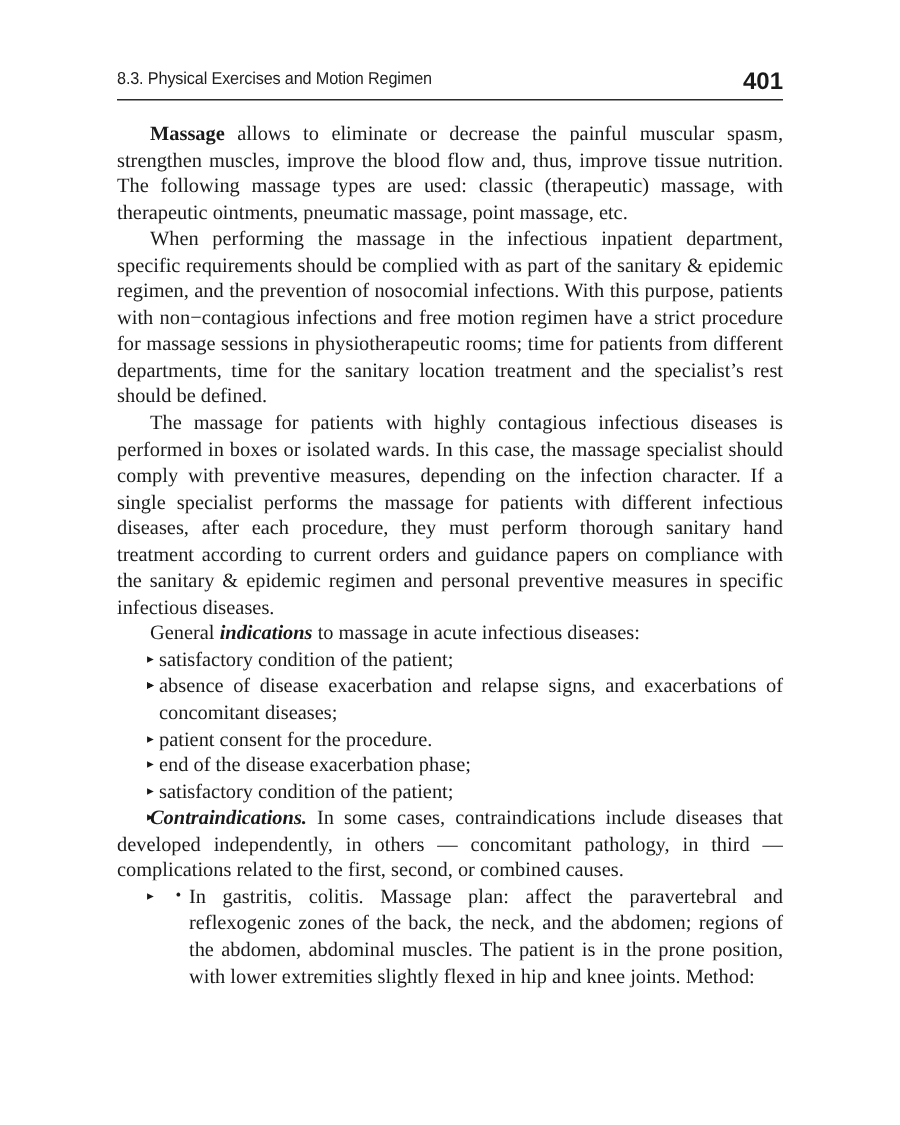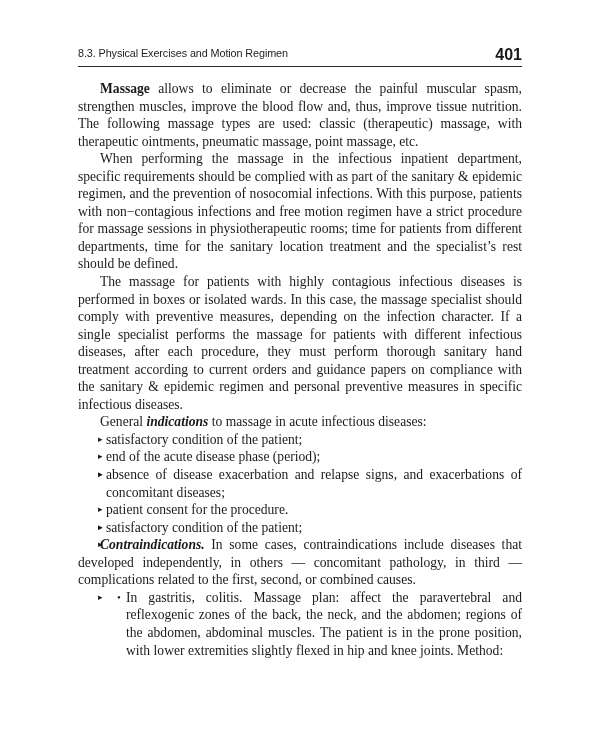--- a/index.html
+++ b/index.html
@@ -159,29 +159,29 @@
     <p class="para"><span class="b">Massage</span><span> allows to eliminate or decrease the painful muscular spasm, strengthen muscles, improve the blood flow and, thus, improve tissue nutrition. The following massage types are used: classic (therapeutic) massage, with therapeutic ointments, pneumatic massage, point massage, etc.</span></p>
 
     <p class="para">When performing the massage in the infectious inpatient department, specific requirements should be complied with as part of the sanitary &amp; epidemic regimen, and the prevention of nosocomial infections. With this purpose, patients with non−contagious infections and free motion regimen have a strict procedure for massage sessions in physiotherapeutic rooms; time for patients from different departments, time for the sanitary location treatment and the specialist’s rest should be defined.</p>
 
     <p class="para">The massage for patients with highly contagious infectious diseases is performed in boxes or isolated wards. In this case, the massage specialist should comply with preventive measures, depending on the infection character. If a single specialist performs the massage for patients with different infectious diseases, after each procedure, they must perform thorough sanitary hand treatment according to current orders and guidance papers on compliance with the sanitary &amp; epidemic regimen and personal preventive measures in specific infectious diseases.</p>
 
     <p class="para"><span>General </span><span class="bi">indications</span><span> to massage in acute infectious diseases:</span></p>
 
     <ul class="blist">
       <li><span class="marker">▸</span><span>satisfactory condition of the patient;</span></li>
-      <li><span class="marker">▸</span><span>end of the acute disease phase (period);</span></li>
+      <li><span class="marker">▸</span></li>
       <li><span class="marker">▸</span></li>
       <li><span class="marker">▸</span><span>absence of disease exacerbation and relapse signs, and exacerbations of concomitant diseases;</span></li>
       <li class="lastflat"><span class="marker">▸</span><span>patient consent for the procedure.</span></li>
     </ul>
 
 
     <ul class="blist">
-      <li><span class="marker">▸</span></li>
+      <li><span class="marker">▸</span><span>end of the disease exacerbation phase;</span></li>
       <li><span class="marker">▸</span><span>satisfactory condition of the patient;</span></li>
       <li><span class="marker">▸</span></li>
     </ul>
 
     <p class="para"><span class="bi">Contraindications.</span><span> In some cases, contraindications include diseases that developed independently, in others — concomitant pathology, in third — complications related to the first, second, or combined causes.</span></p>
 
     <ul class="blist">
       <li class="lastflat"><span class="marker">▸</span></li>
     </ul>
 

